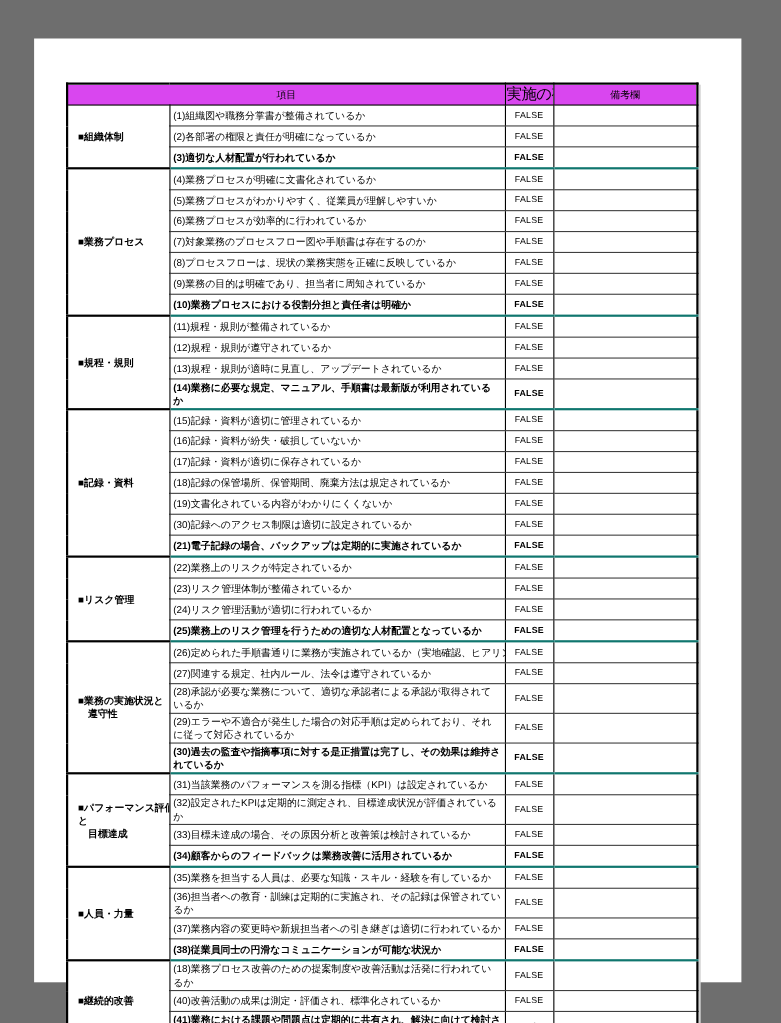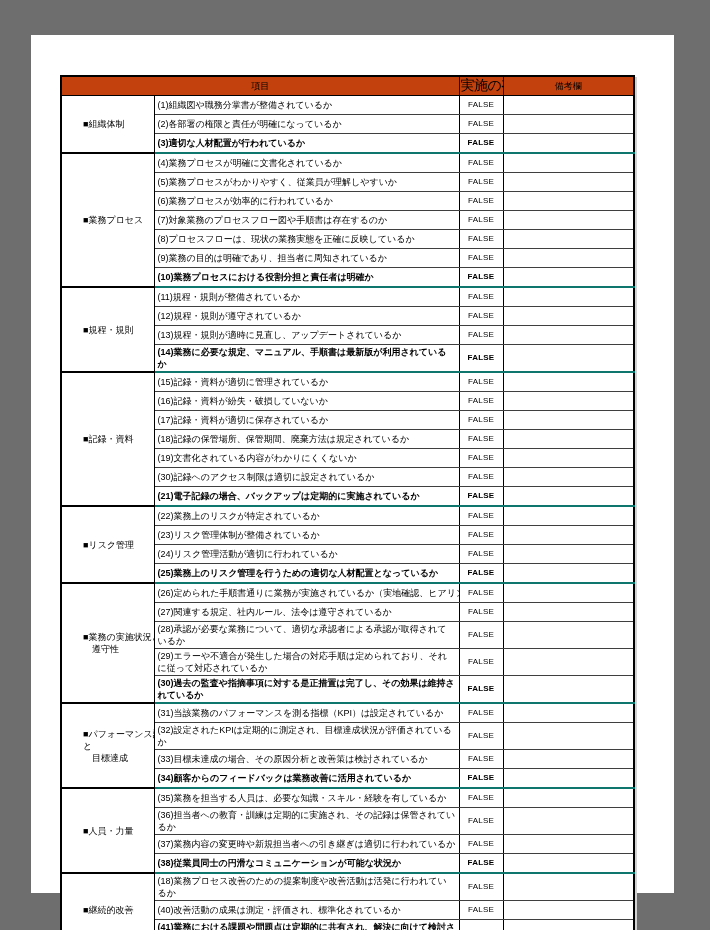--- a/index.html
+++ b/index.html
@@ -28,21 +28,21 @@
     table-layout:fixed;
     background:#fff;
     border:2px solid #000;
     box-shadow:2px 2px 0 #d2d2d2;
   }
   col.c-cat    { width:93px; }
   col.c-item   { width:305px; }
   col.c-status { width:44px; }
   col.c-rem    { width:131px; }
   thead th {
-    background:#c2410c;
+    background:#d946ef;
     border:1px solid #000;
     font-weight:normal;
     font-size:9px;
     height:16px;
     padding:0 1px;
     text-align:center;
     color:#000;
     overflow:hidden;
     white-space:nowrap;
   }
@@ -55,23 +55,23 @@
     font-size:9px;
     line-height:12px;
     color:#000;
     vertical-align:middle;
     padding:1px 3px;
     height:16px;
     overflow:hidden;
   }
   tr { height:18px; }
   td.cat {
-    font-weight:normal;
+    font-weight:bold;
     white-space:pre;
-    padding-left:21px;
+    padding-left:9px;
     border-bottom:2px solid #000;
     line-height:12px;
   }
   tr.sec-end td { border-bottom:2px solid #0f766e;font-weight:bold; }
   td.item { text-align:left; word-break:break-all; }
   td.item.clip { white-space:nowrap; word-break:normal; }
   td.status { text-align:center; font-size:8px; letter-spacing:0.2px; padding:0; }
   td.rem { padding:0; }
 </style>
 </head>

